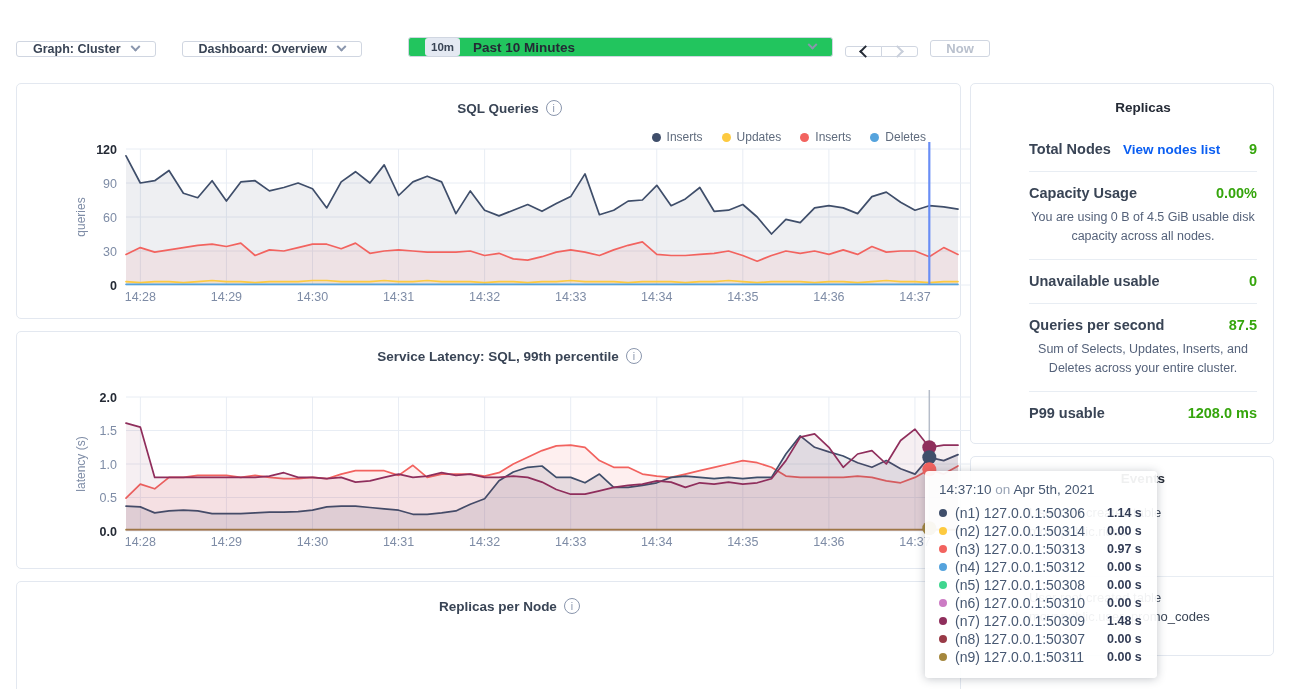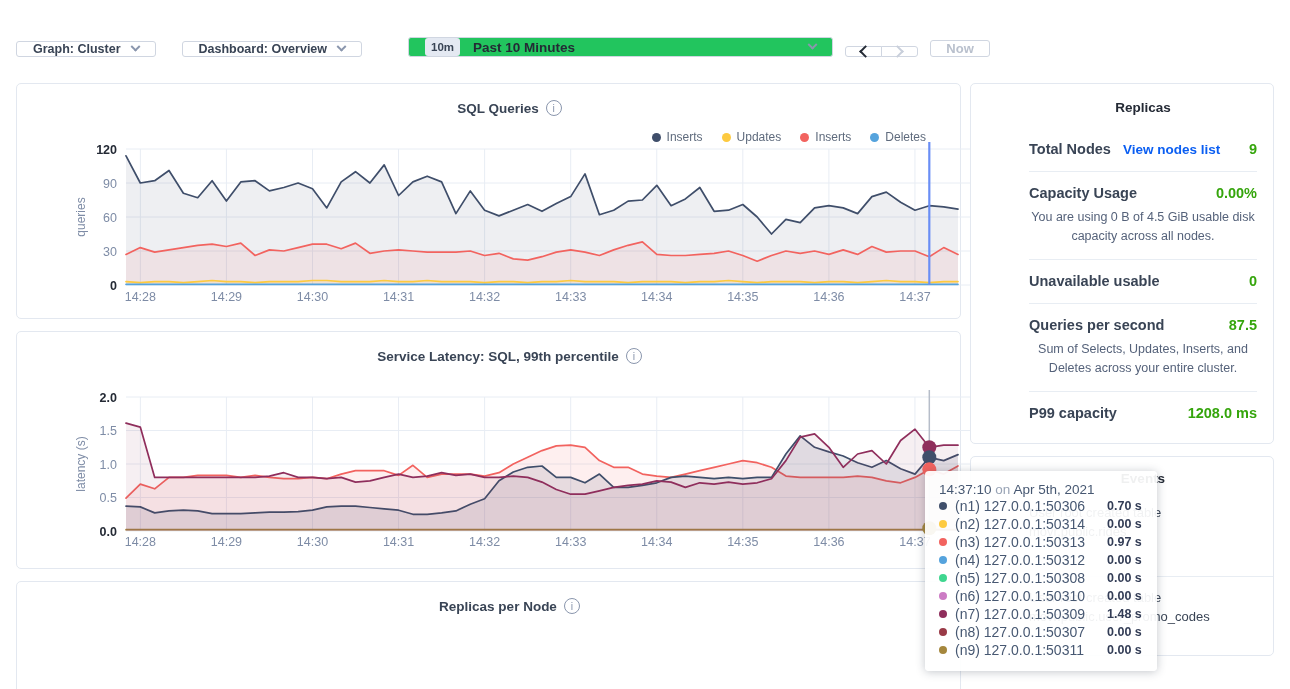--- a/index.html
+++ b/index.html
@@ -67,21 +67,21 @@
   .events-card h2 { color: #242a35; margin-top: 14px; }
   .events-body { margin-top: 6px; }
   .event-row { padding: 12px 16px; font-size: 13px; color: #394455; line-height: 1.45; border-top: 1px solid #e8edf3; }
   .event-row:first-child { border-top: none; min-height: 84px; }
   .event-detail { display: block; }
 
   
   .chart-tooltip { position: absolute; left: 925px; top: 471px; width: 232px; z-index: 10;
                    background: rgba(255,255,255,0.93); border-radius: 4px; padding: 11px 14px 12px;
                    box-shadow: 0 1px 10px rgba(40,50,70,0.28); pointer-events: none; }
-  .tt-header { font-size: 13.5px; color: #475872; }
+  .tt-header { font-size: 13.5px; color: #475872; margin-bottom: 7px; }
   .tt-on { color: #98a3b5; }
   .tt-row { display: flex; align-items: center; height: 18px; }
   .tt-dot { width: 8px; height: 8px; border-radius: 50%; margin-right: 8px; flex: none; }
   .tt-label { font-size: 14px; color: #475872; width: 152px; white-space: nowrap; }
   .tt-value { font-size: 12.5px; font-weight: 700; color: #323c55; white-space: nowrap; }
 </style>
 </head>
 <body>
 
 <div class="page">
@@ -271,21 +271,21 @@
           </div>
           <div class="s-row">
             <div class="s-head">
               <span class="s-label">Queries per second</span>
               <span class="s-value">87.5</span>
             </div>
             <div class="s-desc">Sum of Selects, Updates, Inserts, and Deletes across your entire cluster.</div>
           </div>
           <div class="s-row">
             <div class="s-head">
-              <span class="s-label">P99 capacity</span>
+              <span class="s-label">P99 usable</span>
               <span class="s-value">1208.0 ms</span>
             </div>
           </div>
         </div>
       </section>
 
       <section class="card events-card">
         <h2>Events</h2>
         <div class="events-body" id="events-body">
             <div class="event-row"><span>User root created table</span><span class="event-detail">movr.public.rides</span></div>
@@ -300,21 +300,21 @@
   <div class="chart-tooltip">
     <div class="tt-header">
       <span>14:37:10</span>
       <span class="tt-on">on</span>
       <span>Apr 5th, 2021</span>
     </div>
     <div id="tt-rows">
         <div class="tt-row">
           <span class="tt-dot" style="background: rgb(63, 78, 106);"></span>
           <span class="tt-label">(n1) 127.0.0.1:50306</span>
-          <span class="tt-value">0.70 s</span>
+          <span class="tt-value">1.14 s</span>
         </div>
         <div class="tt-row">
           <span class="tt-dot" style="background: rgb(253, 202, 64);"></span>
           <span class="tt-label">(n2) 127.0.0.1:50314</span>
           <span class="tt-value">0.00 s</span>
         </div>
         <div class="tt-row">
           <span class="tt-dot" style="background: rgb(242, 99, 95);"></span>
           <span class="tt-label">(n3) 127.0.0.1:50313</span>
           <span class="tt-value">0.97 s</span>

